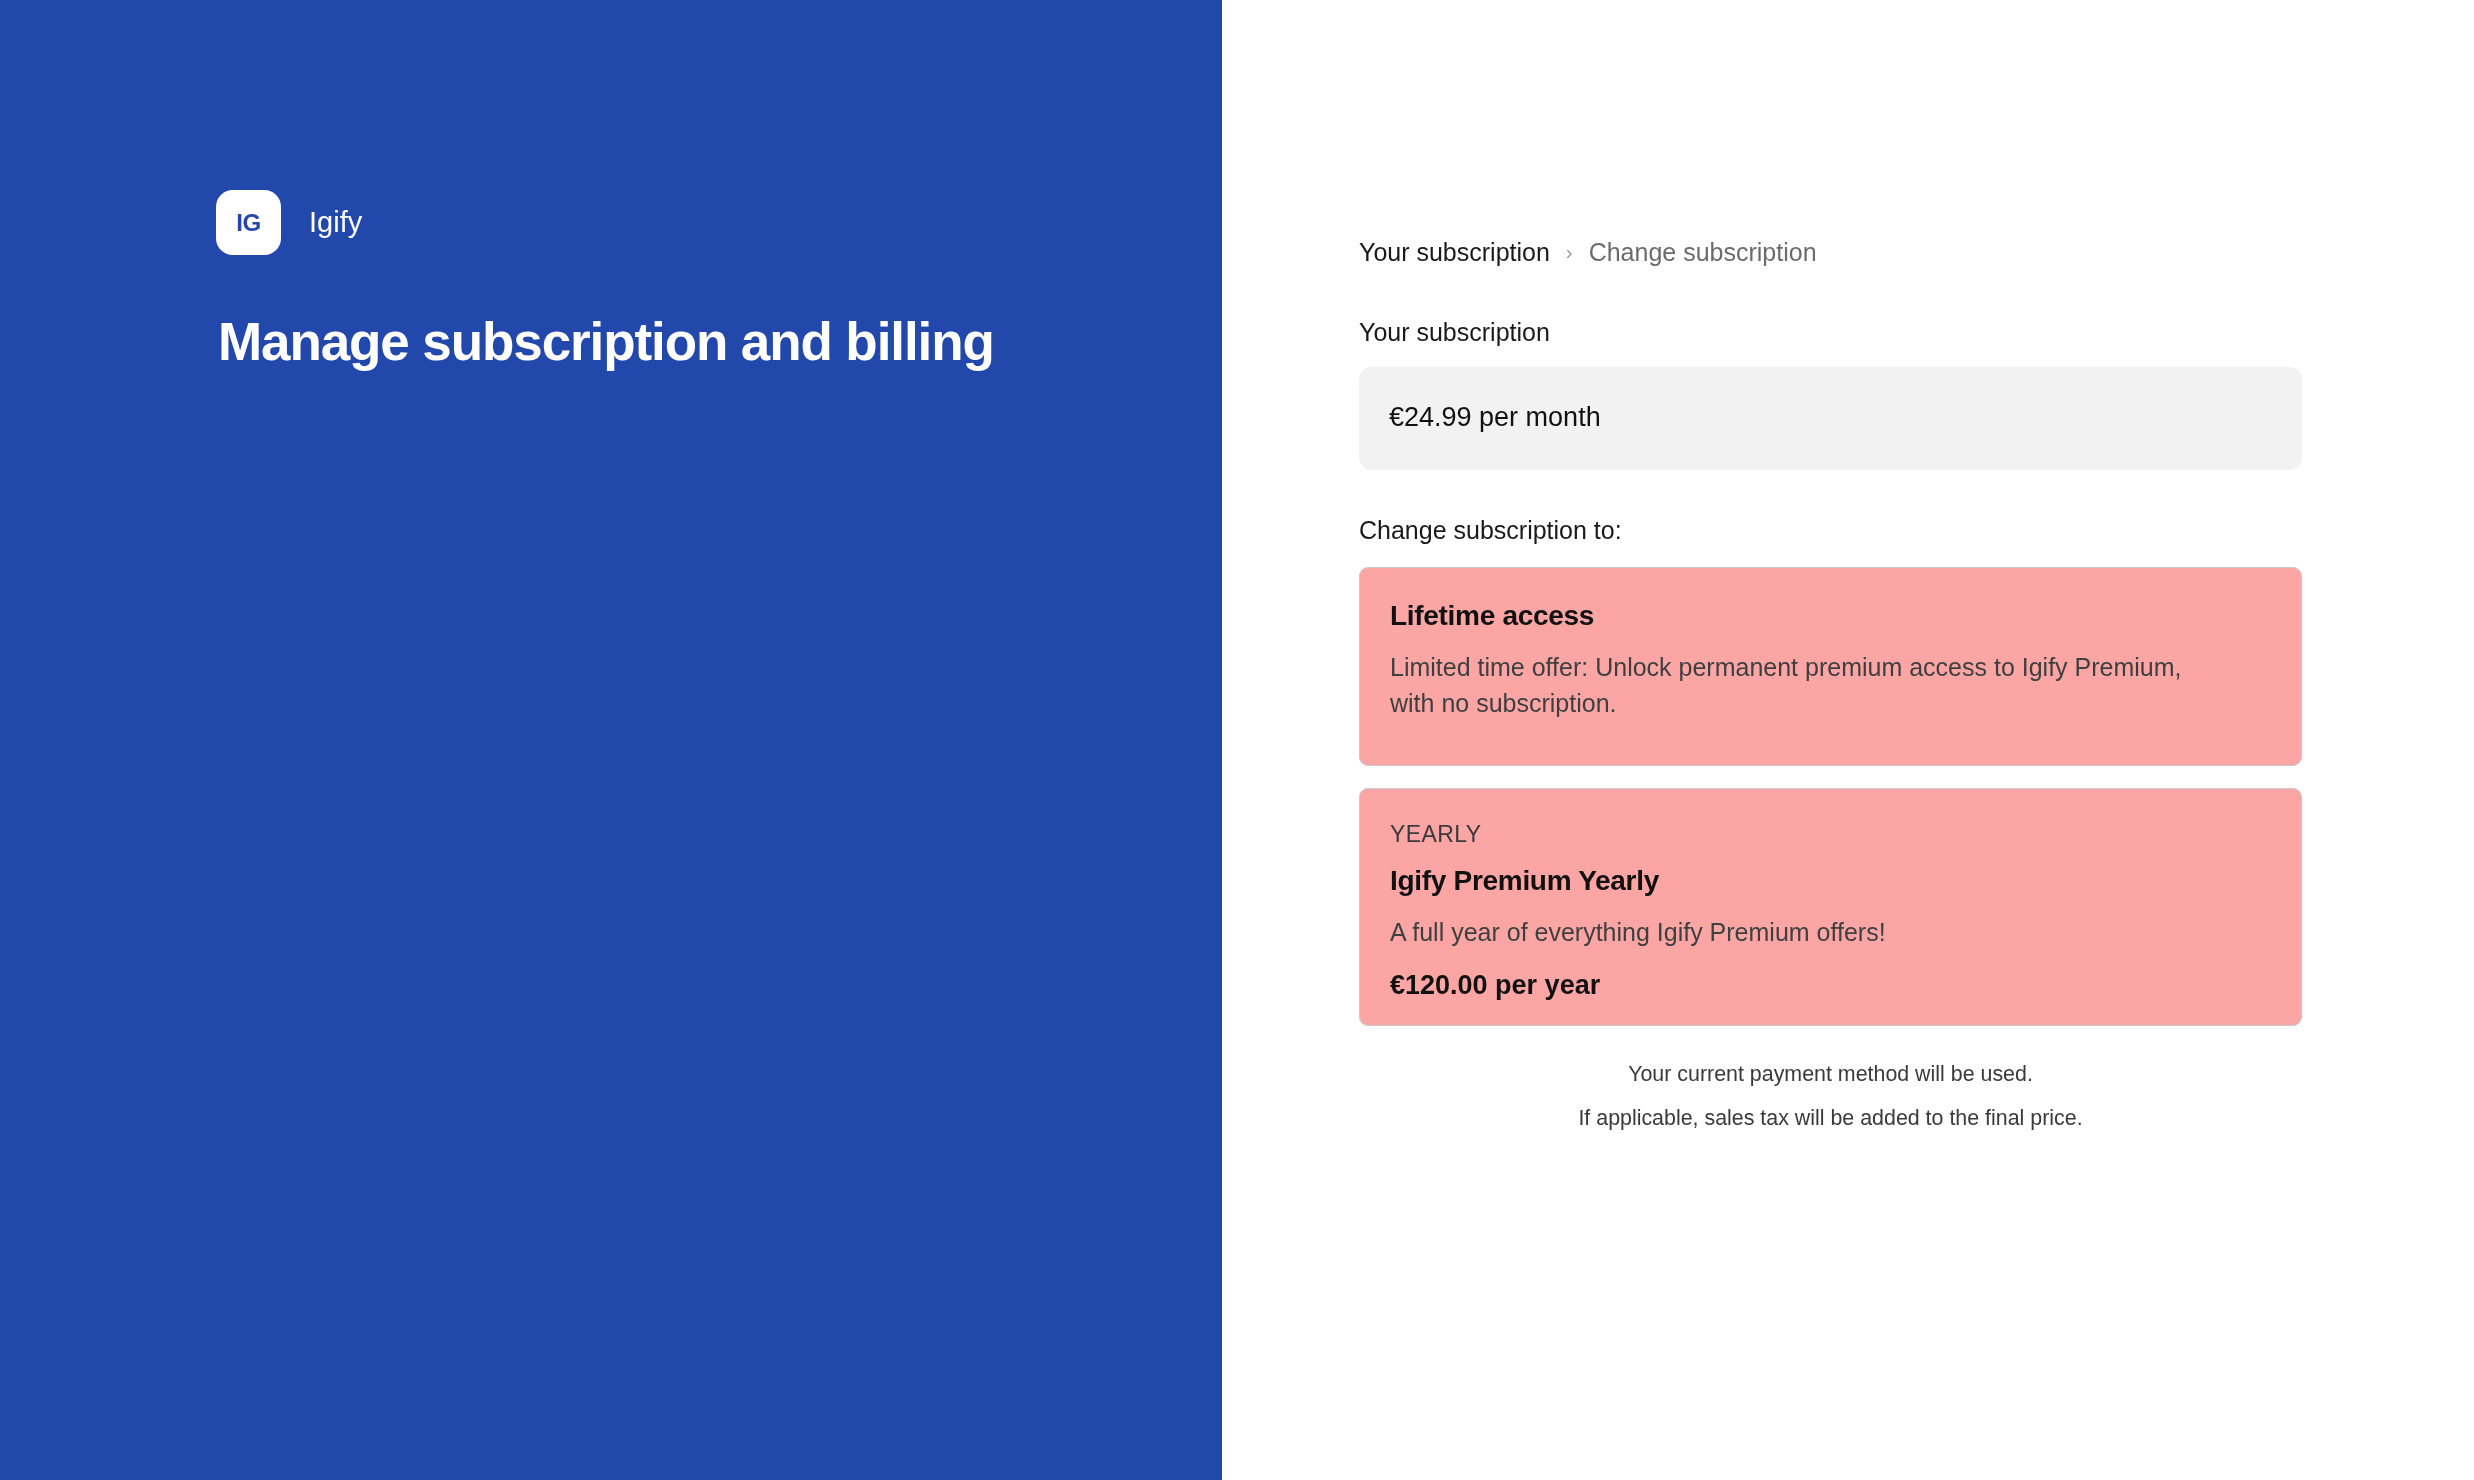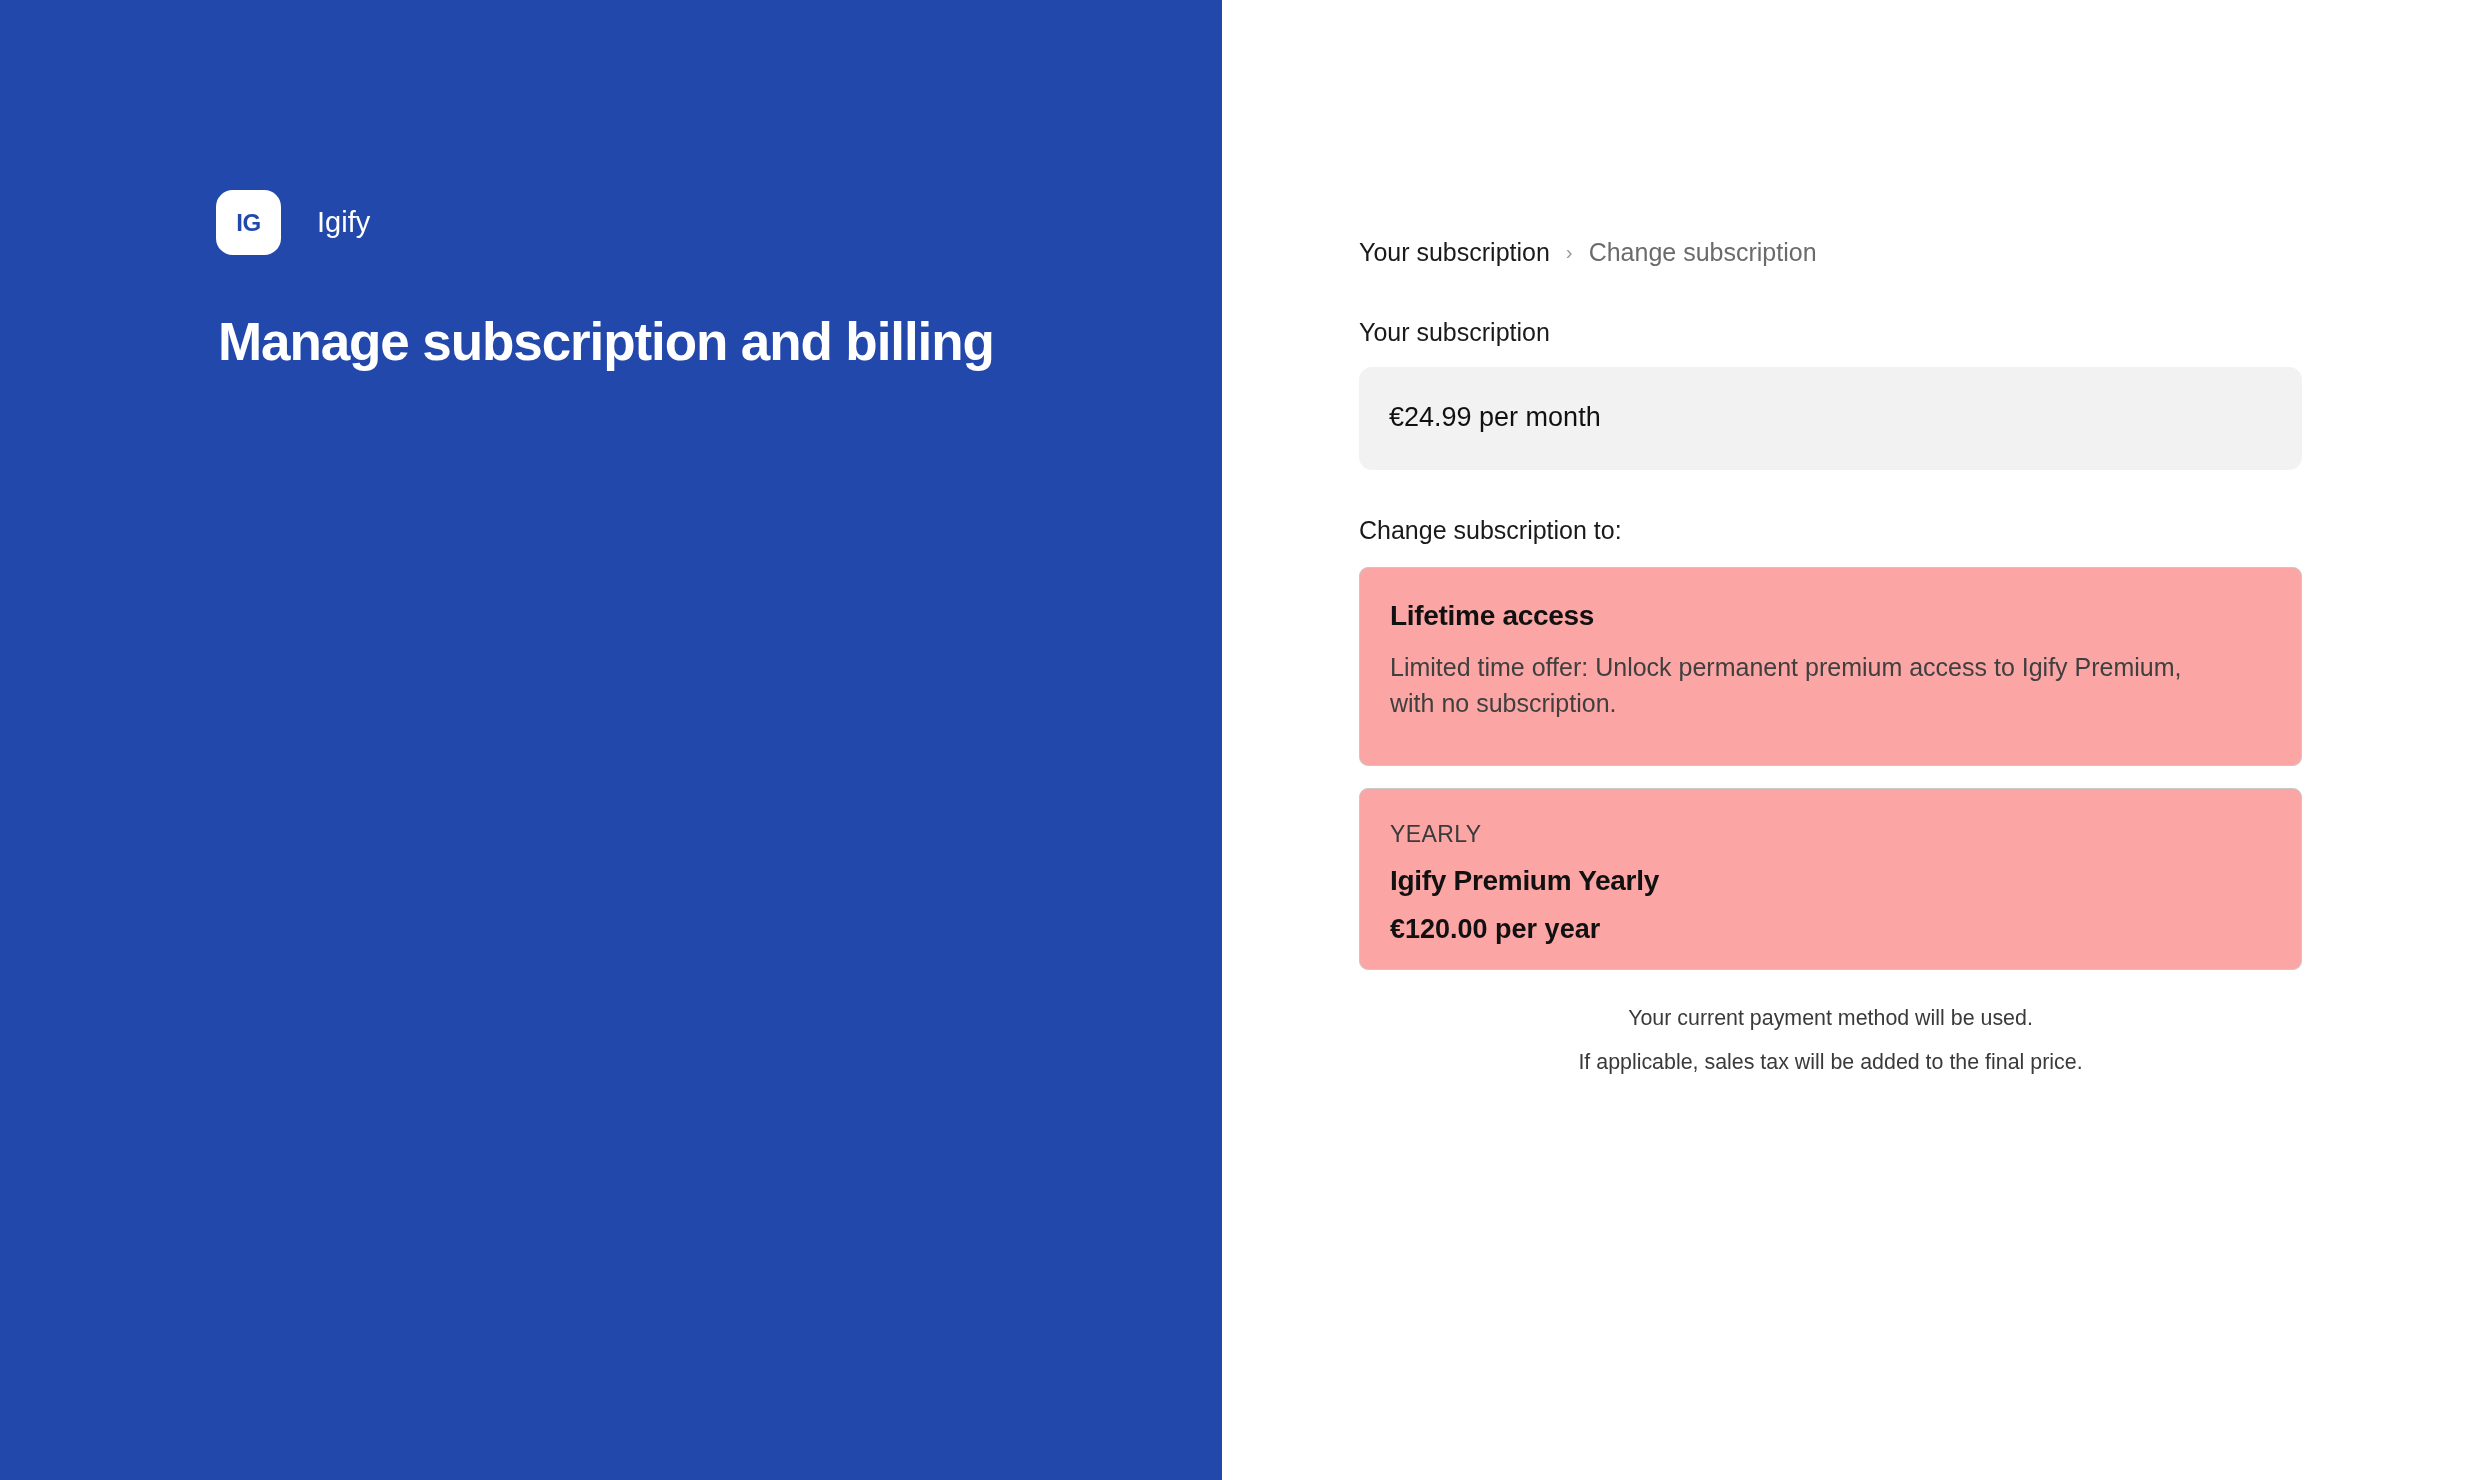--- a/index.html
+++ b/index.html
@@ -23,21 +23,21 @@
     background: #2348ac;
     position: relative;
     flex: none;
   }
   .brand-row {
     position: absolute;
     left: 216px;
     top: 190px;
     display: flex;
     align-items: center;
-    gap: 36px;
+    gap: 28px;
   }
   .logo-tile {
     width: 65px;
     height: 65px;
     border-radius: 16.7px;
     background: #ffffff;
     display: flex;
     align-items: center;
     justify-content: center;
   }
@@ -202,20 +202,21 @@
       <div class="change-label">Change subscription to:</div>
 
       <div class="plan-card">
         <div class="plan-title">Lifetime access</div>
         <div class="plan-desc">Limited time offer: Unlock permanent premium access to Igify Premium, with no subscription.</div>
       </div>
 
       <div class="plan-card">
         <div class="plan-eyebrow">YEARLY</div>
         <div class="plan-title">Igify Premium Yearly</div>
+        <div class="plan-desc">A full year of everything Igify Premium offers!</div>
         <div class="plan-price">€120.00 per year</div>
       </div>
 
       <div class="footnotes">
         <div class="footnote">Your current payment method will be used.</div>
         <div class="footnote">If applicable, sales tax will be added to the final price.</div>
       </div>
 
     </div>
   </div>

